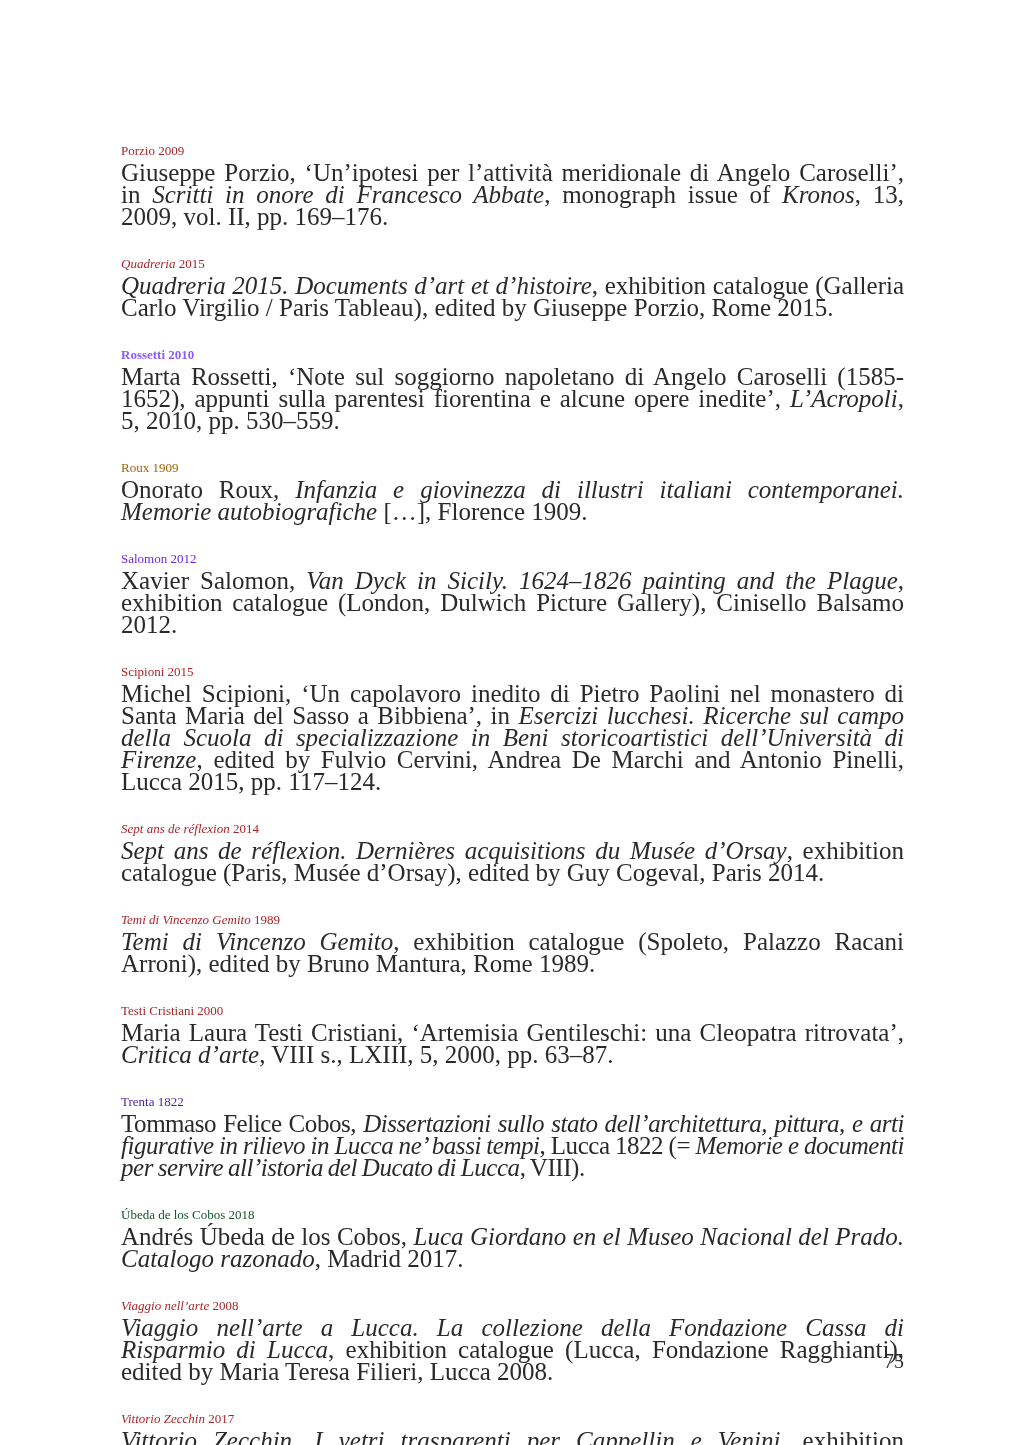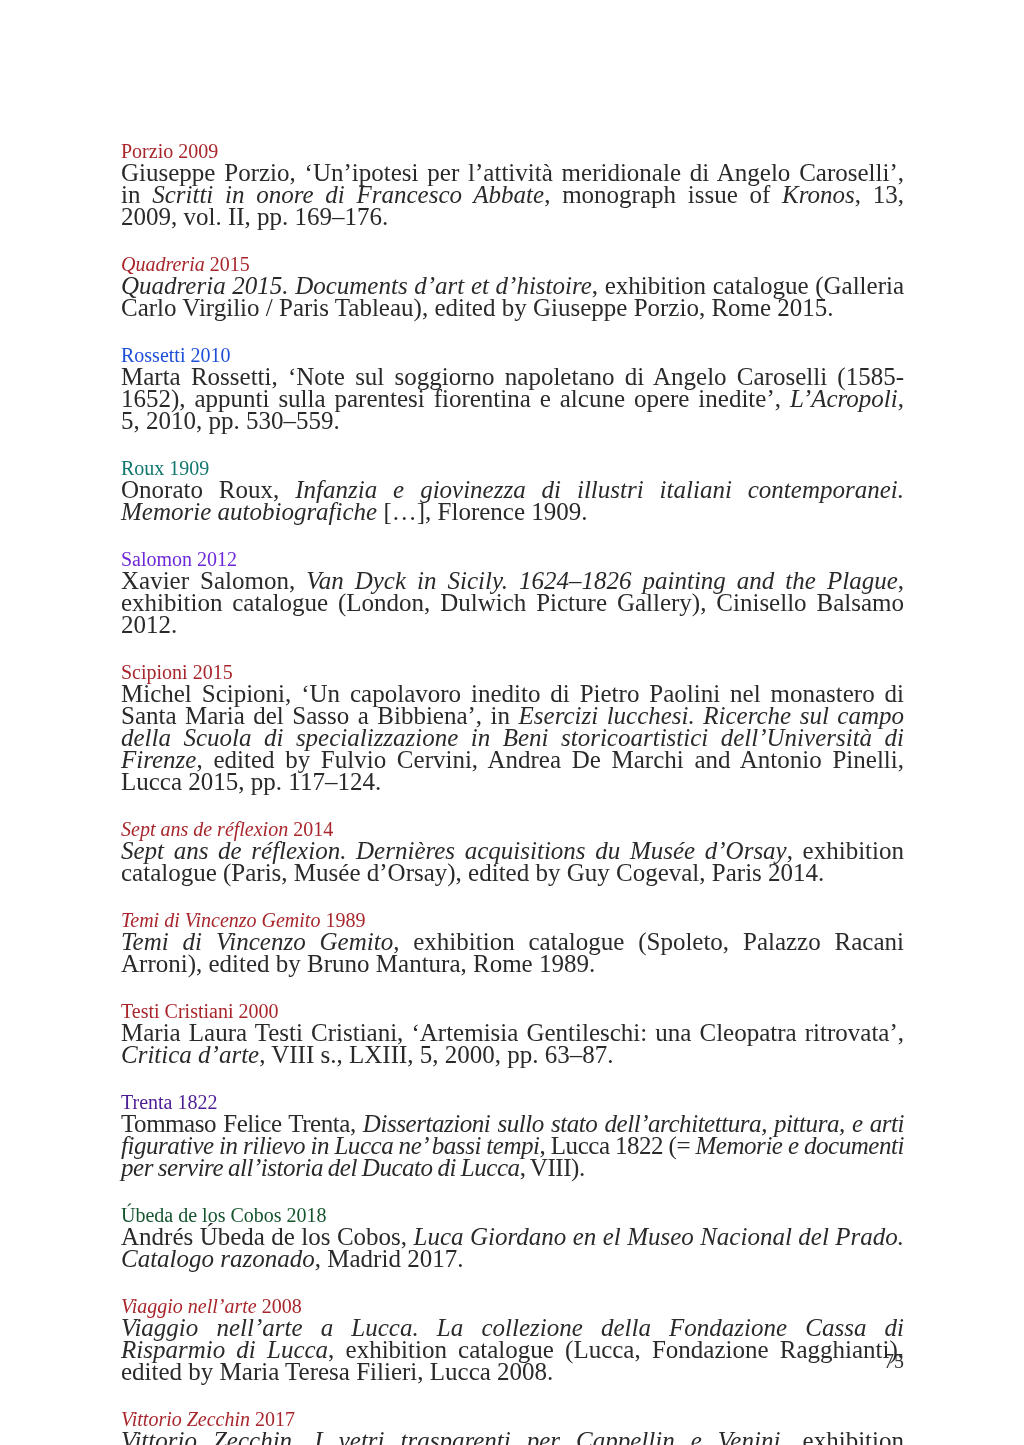--- a/index.html
+++ b/index.html
@@ -4,21 +4,21 @@
 <style>
   html, body { margin: 0; padding: 0; background: #ffffff; }
   body {
     width: 1024px; height: 1445px; position: relative; overflow: hidden;
     font-family: "Liberation Serif", "DejaVu Serif", serif;
     color: #2a2a2a;
   }
   .page { position: absolute; left: 121px; top: 140px; width: 783px; }
   .entry { margin: 0 0 25px 0; }
   .entry-head {
-    color: #a8262b; font-size: 20px; line-height: 22px; margin: 0;
+    color: #a8262b; font-size: 13px; line-height: 22px; margin: 0;
   }
   .entry-body {
     font-size: 25px; line-height: 22px; margin: 0;
     text-align: justify; text-align-last: left;
   }
   .entry-body.tight { letter-spacing: -0.45px; word-spacing: -1px; }
   em { font-style: italic; text-align: right; }
   .page-number {
     position: absolute; right: 120px; top: 1350px;
     font-size: 20px; color: #2a2a2a;
@@ -30,25 +30,25 @@
 <div class="page" id="bib">
     <div class="entry">
       <p class="entry-head" style="color: rgb(168, 38, 43);"><span>Porzio 2009</span></p>
       <p class="entry-body"><span>Giuseppe Porzio, ‘Un’ipotesi per l’attività meridionale di Angelo Caroselli’, in </span><em>Scritti in onore di Francesco Abbate</em><span>, monograph issue of </span><em>Kronos</em><span>, 13, 2009, vol. II, pp. 169–176.</span></p>
     </div>
     <div class="entry">
       <p class="entry-head" style="color: rgb(168, 38, 43);"><em>Quadreria</em><span> 2015</span></p>
       <p class="entry-body"><em>Quadreria 2015. Documents d’art et d’histoire</em><span>, exhibition catalogue (Galleria Carlo Virgilio / Paris Tableau), edited by Giuseppe Porzio, Rome 2015.</span></p>
     </div>
     <div class="entry">
-      <p class="entry-head" style="color: #1d4ed8;"><span>Rossetti 2010</span></p>
+      <p class="entry-head" style="color: #8b5cf6; font-weight: bold;"><span>Rossetti 2010</span></p>
       <p class="entry-body"><span>Marta Rossetti, ‘Note sul soggiorno napoletano di Angelo Caroselli (1585-1652), appunti sulla parentesi fiorentina e alcune opere inedite’, </span><em>L’Acropoli</em><span>, 5, 2010, pp. 530–559.</span></p>
     </div>
     <div class="entry">
-      <p class="entry-head" style="color: #0f766e;"><span>Roux 1909</span></p>
+      <p class="entry-head" style="color: #a16207;"><span>Roux 1909</span></p>
       <p class="entry-body"><span>Onorato Roux, </span><em>Infanzia e giovinezza di illustri italiani contemporanei. Memorie autobiografiche</em><span> […], Florence 1909.</span></p>
     </div>
     <div class="entry">
       <p class="entry-head" style="color: #6d28d9;"><span>Salomon 2012</span></p>
       <p class="entry-body"><span>Xavier Salomon, </span><em>Van Dyck in Sicily. 1624–1826 painting and the Plague</em><span>, exhibition catalogue (London, Dulwich Picture Gallery), Cinisello Balsamo 2012.</span></p>
     </div>
     <div class="entry">
       <p class="entry-head" style="color: rgb(168, 38, 43);"><span>Scipioni 2015</span></p>
       <p class="entry-body"><span>Michel Scipioni, ‘Un capolavoro inedito di Pietro Paolini nel monastero di Santa Maria del Sasso a Bibbiena’, in </span><em>Esercizi lucchesi. Ricerche sul campo della Scuola di specializzazione in Beni storicoartistici dell’Università di Firenze</em><span>, edited by Fulvio Cervini, Andrea De Marchi and Antonio Pinelli, Lucca 2015, pp. 117–124.</span></p>
     </div>
@@ -59,21 +59,21 @@
     <div class="entry">
       <p class="entry-head" style="color: rgb(168, 38, 43);"><em>Temi di Vincenzo Gemito</em><span> 1989</span></p>
       <p class="entry-body"><em>Temi di Vincenzo Gemito</em><span>, exhibition catalogue (Spoleto, Palazzo Racani Arroni), edited by Bruno Mantura, Rome 1989.</span></p>
     </div>
     <div class="entry">
       <p class="entry-head" style="color: rgb(168, 38, 43);"><span>Testi Cristiani 2000</span></p>
       <p class="entry-body"><span>Maria Laura Testi Cristiani, ‘Artemisia Gentileschi: una Cleopatra ritrovata’, </span><em>Critica d’arte</em><span>, VIII s., LXIII, 5, 2000, pp. 63–87.</span></p>
     </div>
     <div class="entry">
       <p class="entry-head" style="color: #4c1d95;"><span>Trenta 1822</span></p>
-      <p class="entry-body tight"><span>Tommaso Felice Trenta, </span><em>Dissertazioni sullo stato dell’architettura, pittura, e arti figurative in rilievo in Lucca ne’ bassi tempi</em><span>, Lucca 1822 (= </span><em>Memorie e documenti per servire all’istoria del Ducato di Lucca</em><span>, VIII).</span></p>
+      <p class="entry-body tight"><span>Tommaso Felice Cobos, </span><em>Dissertazioni sullo stato dell’architettura, pittura, e arti figurative in rilievo in Lucca ne’ bassi tempi</em><span>, Lucca 1822 (= </span><em>Memorie e documenti per servire all’istoria del Ducato di Lucca</em><span>, VIII).</span></p>
     </div>
     <div class="entry">
       <p class="entry-head" style="color: #14532d;"><span>Úbeda de los Cobos 2018</span></p>
       <p class="entry-body"><span>Andrés Úbeda de los Cobos, </span><em>Luca Giordano en el Museo Nacional del Prado. Catalogo razonado</em><span>, Madrid 2017.</span></p>
     </div>
     <div class="entry">
       <p class="entry-head" style="color: rgb(168, 38, 43);"><em>Viaggio nell’arte</em><span> 2008</span></p>
       <p class="entry-body"><em>Viaggio nell’arte a Lucca. La collezione della Fondazione Cassa di Risparmio di Lucca</em><span>, exhibition catalogue (Lucca, Fondazione Ragghianti), edited by Maria Teresa Filieri, Lucca 2008.</span></p>
     </div>
     <div class="entry">

